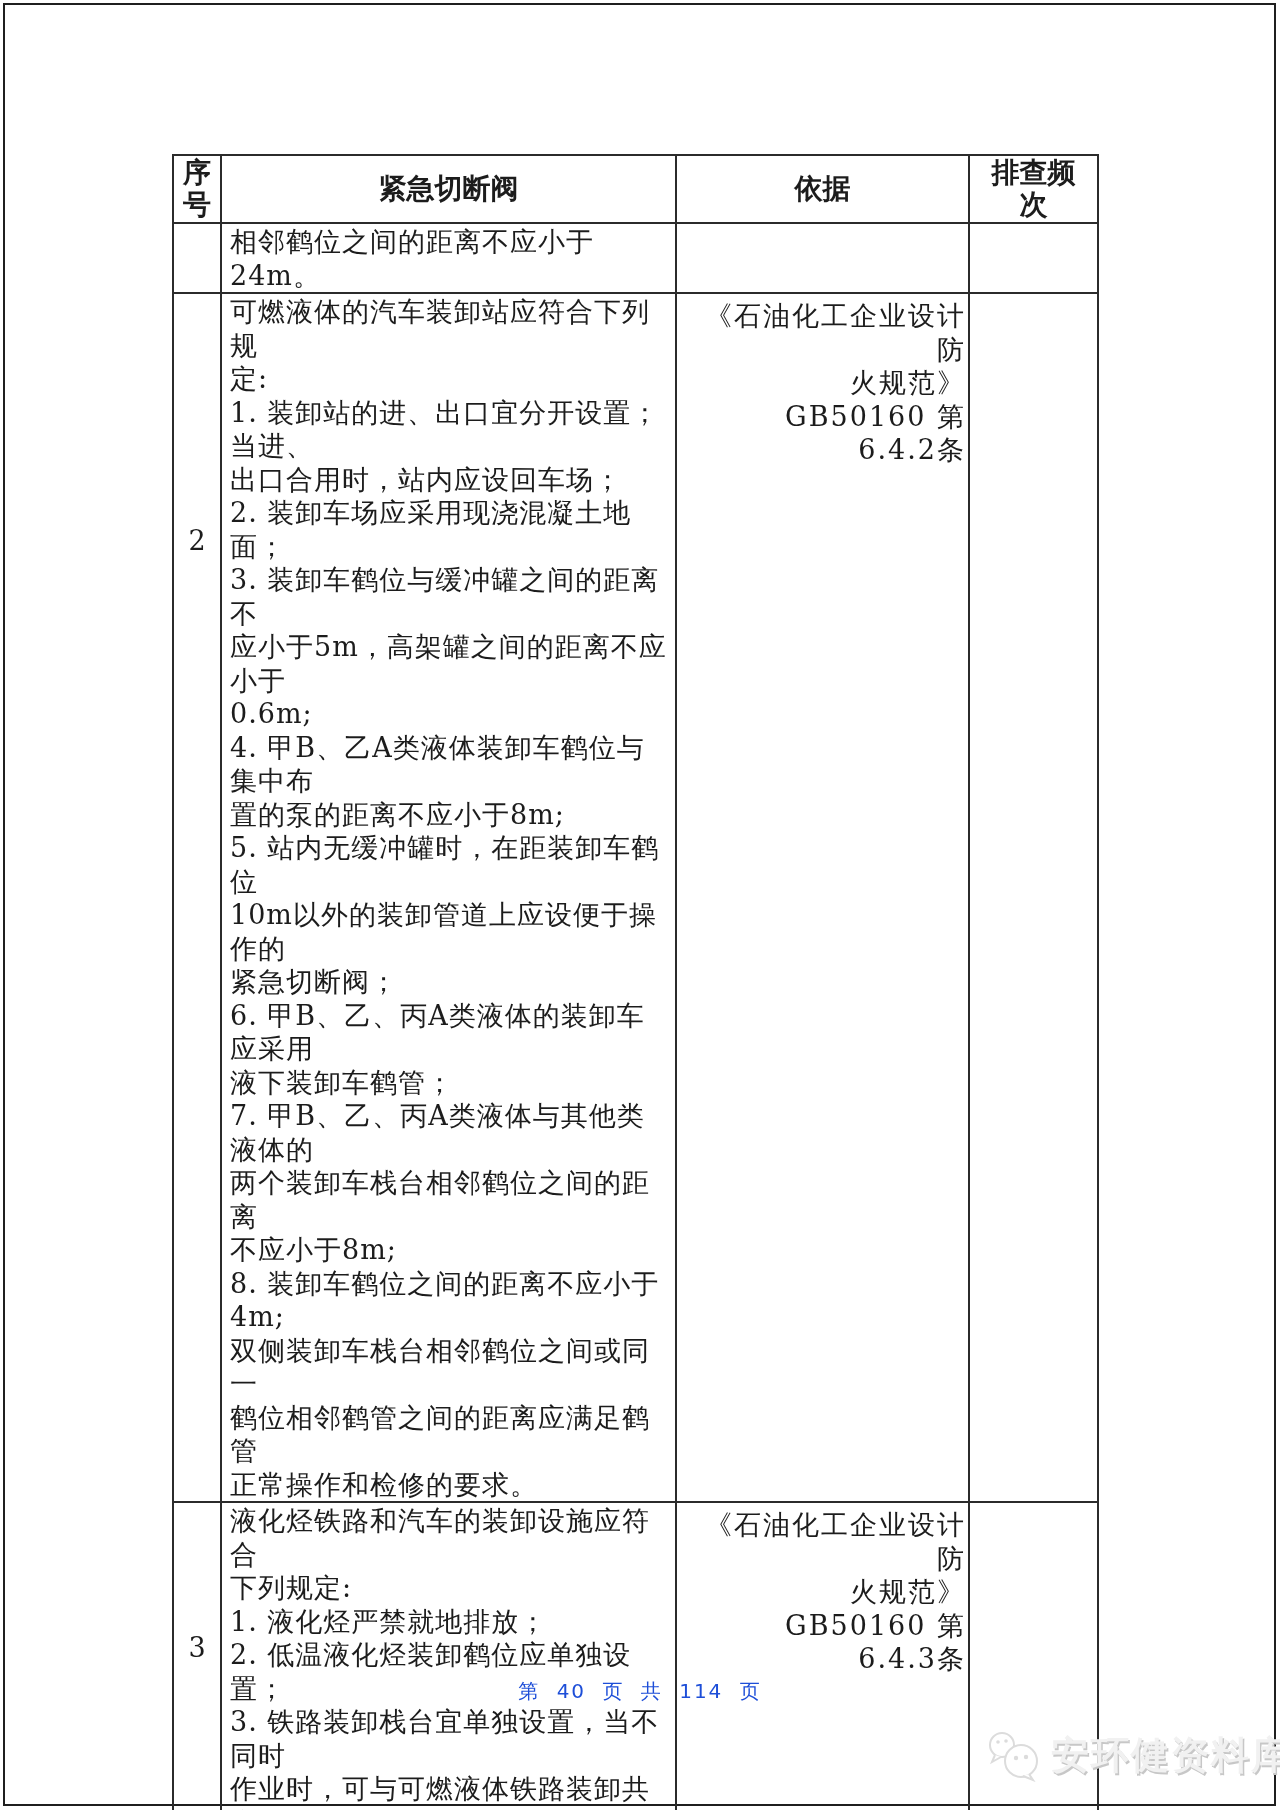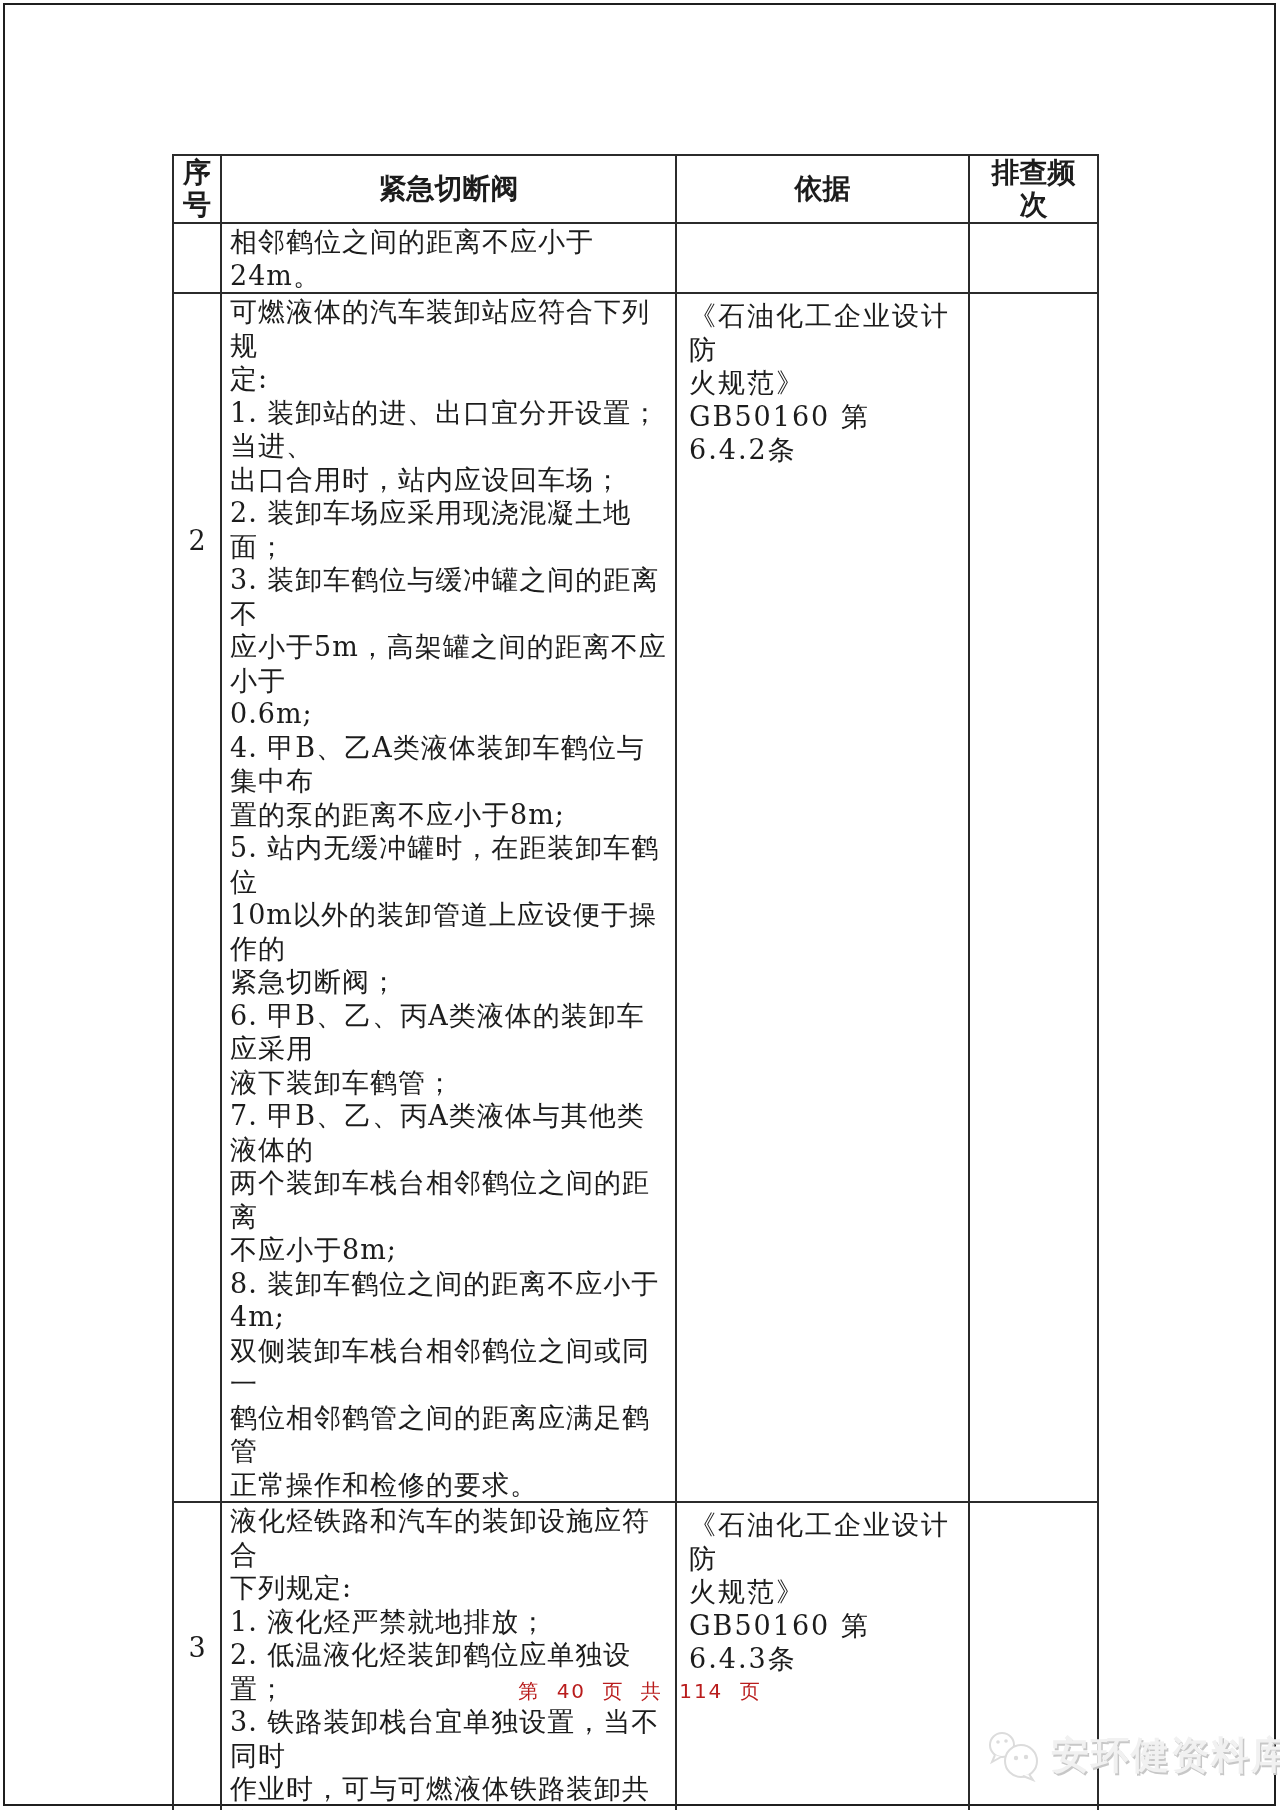--- a/index.html
+++ b/index.html
@@ -63,36 +63,36 @@
     letter-spacing:1px;
     padding:1px 4px 0 8px;
     text-align:left;
   }
   td.basis{
     vertical-align:top;
     font-size:27px;
     line-height:33.5px;
     letter-spacing:2px;
     padding:5px 2px 8px 12px;
-    text-align:left;
+    text-align:right;
   }
   td.freq{
     vertical-align:top;
     padding:0;
   }
   .footer{
     position:absolute;
     left:0;top:1678px;
     width:1280px;
     text-align:center;
     font-family:"DejaVu Sans", sans-serif;
     font-size:20px;
     letter-spacing:2px;
     word-spacing:8px;
-    color:#b91c1c;
+    color:#1d4ed8;
   }
   .watermark{
     position:absolute;
     left:985px;top:1728px;
     display:flex;
     align-items:center;
     gap:8px;
     color:#e9e9e9;
   }
   .watermark .wm-text{

